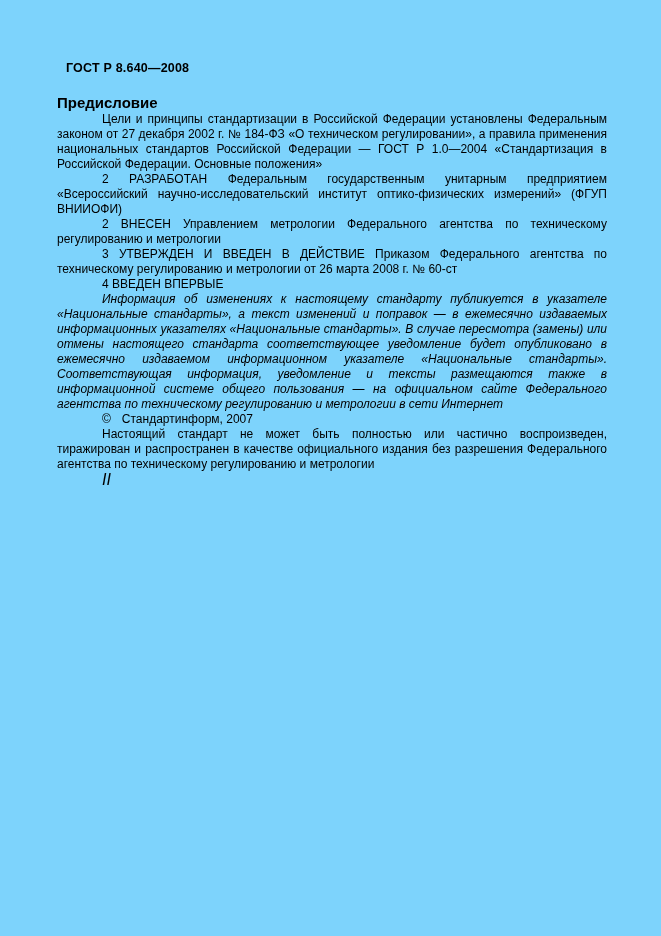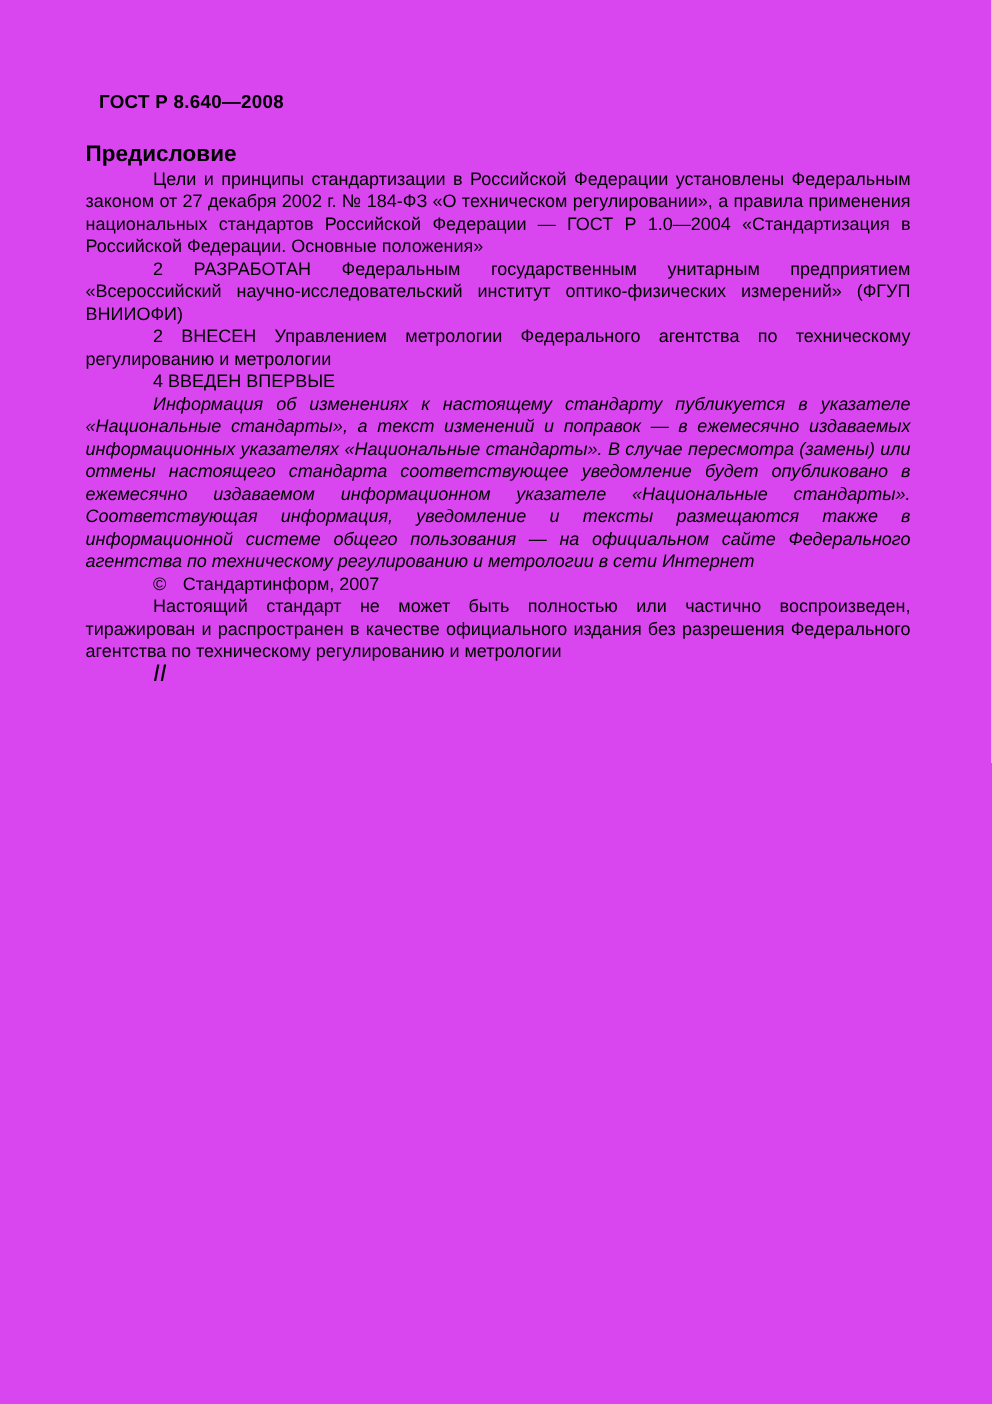--- a/index.html
+++ b/index.html
@@ -4,21 +4,21 @@
 <style>
   html, body {
     margin: 0;
     padding: 0;
     background: #ffffff;
   }
   .page {
     position: relative;
     width: 661px;
     height: 936px;
-    background: #d946ef;
+    background: #7dd3fc;
     box-sizing: border-box;
     padding: 61px 54px 0 57px;
     font-family: "Liberation Sans", "DejaVu Sans", sans-serif;
     font-size: 12px;
     line-height: 15px;
     color: #000000;
     overflow: hidden;
   }
   .doc-number {
     font-weight: bold;
@@ -76,20 +76,21 @@
 
   <div class="title">Предисловие</div>
 
   <p class="p-intro">Цели и принципы стандартизации в Российской Федерации установлены Федеральным законом от 27 декабря 2002 г. № 184-ФЗ «О техническом регулировании», а правила применения национальных стандартов Российской Федерации — ГОСТ Р 1.0—2004 «Стандартизация в Российской Федерации. Основные положения»</p>
 
 
   <p class="item-1">2 РАЗРАБОТАН Федеральным государственным унитарным предприятием «Всероссийский научно-исследовательский институт оптико-физических измерений» (ФГУП ВНИИОФИ)</p>
 
   <p class="item-2">2 ВНЕСЕН Управлением метрологии Федерального агентства по техническому регулированию и метрологии</p>
 
+  <p class="item-3">3 УТВЕРЖДЕН И ВВЕДЕН В ДЕЙСТВИЕ Приказом Федерального агентства по техническому регулированию и метрологии от 26 марта 2008 г. № 60-ст</p>
 
   <p class="item-4">4 ВВЕДЕН ВПЕРВЫЕ</p>
 
   <p class="amendments">Информация об изменениях к настоящему стандарту публикуется в указателе «Национальные стандарты», а текст изменений и поправок — в ежемесячно издаваемых информационных указателях «Национальные стандарты». В случае пересмотра (замены) или отмены настоящего стандарта соответствующее уведомление будет опубликовано в ежемесячно издаваемом информационном указателе «Национальные стандарты». Соответствующая информация, уведомление и тексты размещаются также в информационной системе общего пользования — на официальном сайте Федерального агентства по техническому регулированию и метрологии в сети Интернет</p>
 
   <p class="copyright">
     <span class="sym">©</span><span>Стандартинформ, 2007</span>
   </p>
 
   <p class="reproduction">Настоящий стандарт не может быть полностью или частично воспроизведен, тиражирован и распространен в качестве официального издания без разрешения Федерального агентства по техническому регулированию и метрологии</p>

